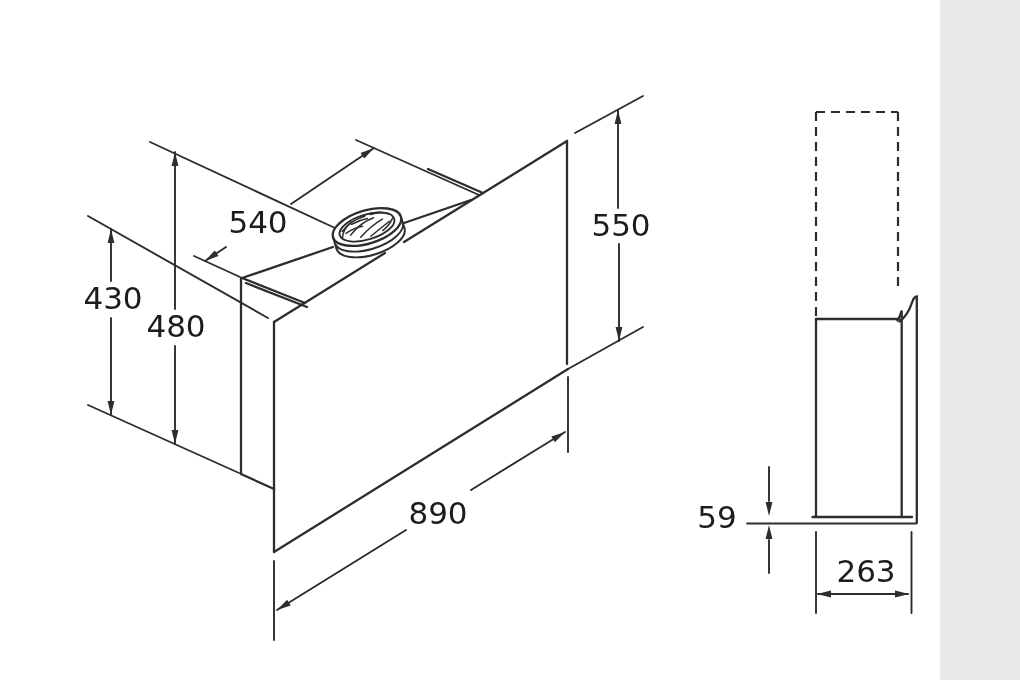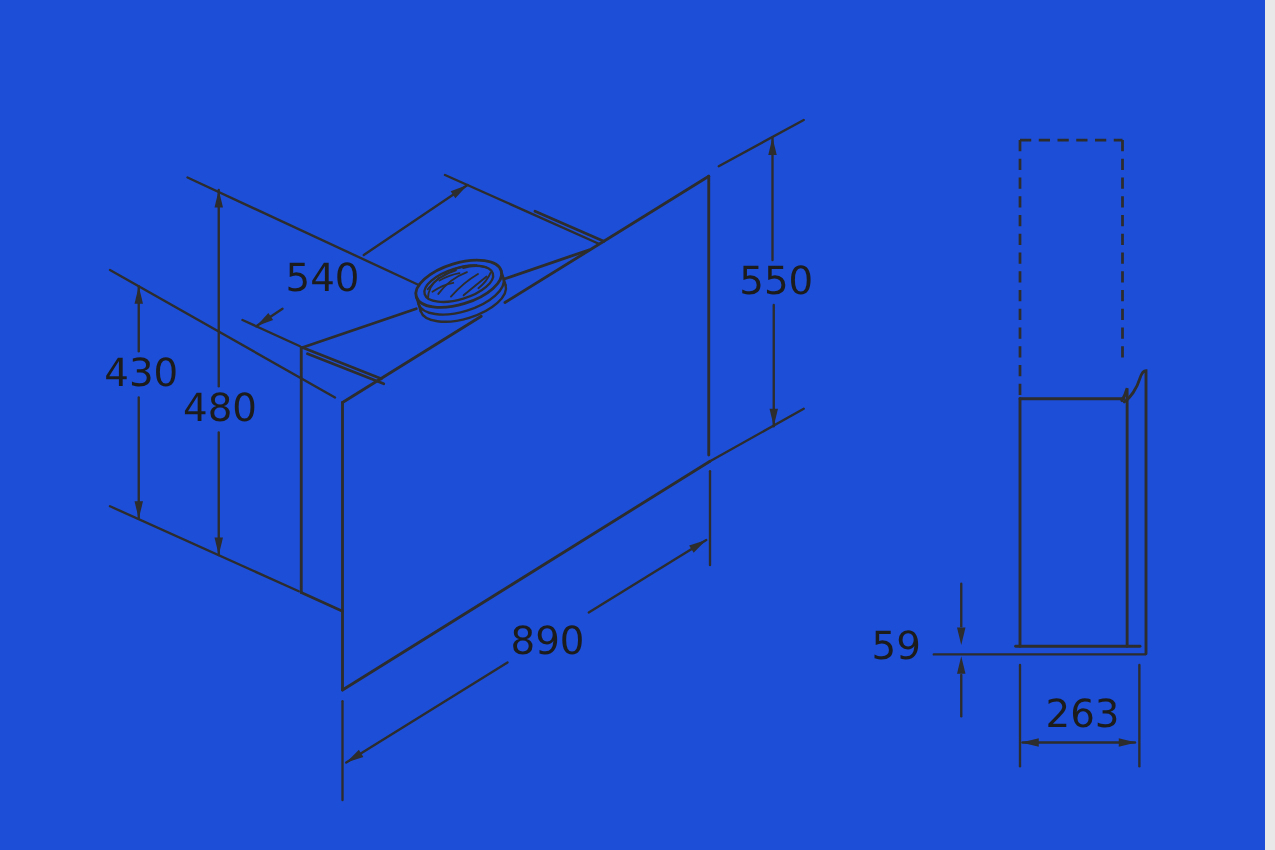--- a/index.html
+++ b/index.html
@@ -1,17 +1,17 @@
 <!DOCTYPE html>
 <html><head>
 <meta charset="utf-8">
 <style>
   html,body{margin:0;padding:0;background:#e9e9e9;}
   .stage{
-    position:relative;width:1012px;height:680px;background:#1d4ed8;
+    position:relative;width:940px;height:680px;background:#ffffff;
     font-family:"DejaVu Sans","Liberation Sans",sans-serif;overflow:hidden;
   }
   svg{position:absolute;left:0;top:0;}
   .ln   {stroke:#2d2d2d;stroke-width:2.3;fill:none;stroke-linecap:round;}
   .thin {stroke:#2d2d2d;stroke-width:1.9;fill:none;stroke-linecap:round;}
   .dash {stroke:#2d2d2d;stroke-width:2.2;fill:none;stroke-dasharray:9 6;stroke-linecap:butt;}
   .arr  {fill:#2d2d2d;stroke:none;}
   .swirl{stroke:#2d2d2d;stroke-width:1.5;fill:none;stroke-linecap:round;}
   text.dimlbl{
     font-size:31px;fill:#1c1c1c;text-anchor:middle;dominant-baseline:middle;

